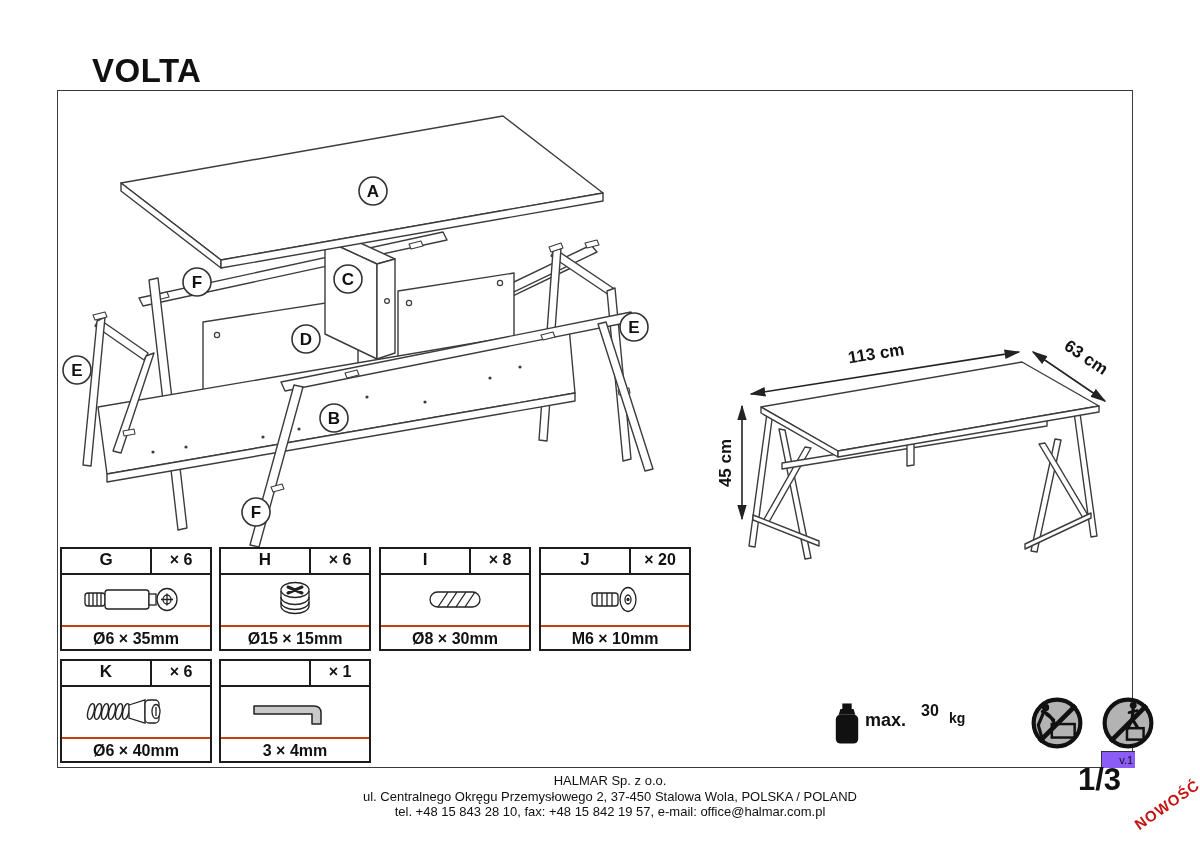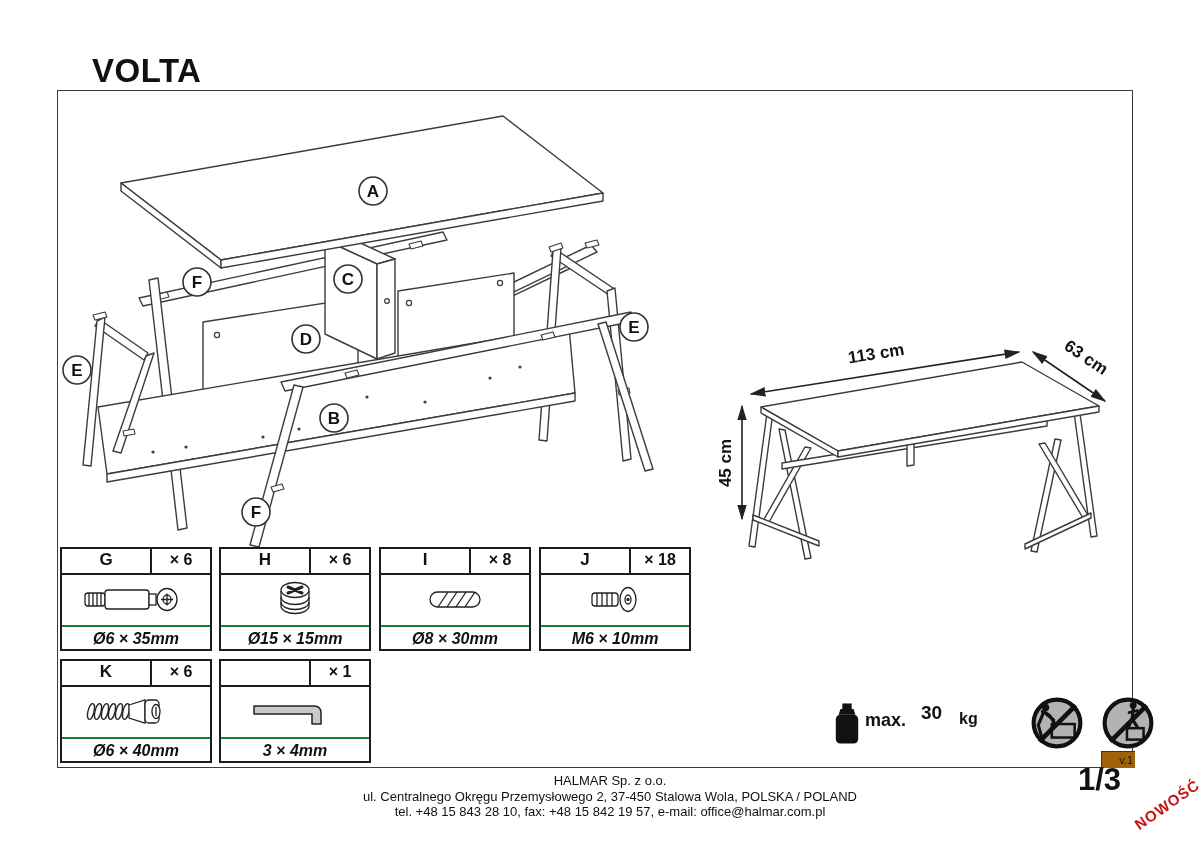--- a/index.html
+++ b/index.html
@@ -18,33 +18,33 @@
   .diml{stroke:#222;stroke-width:1.6;}
   .dimt{font:bold 17px "Liberation Sans",sans-serif;fill:#111;text-anchor:middle;}
   
   .cell{position:absolute;width:152px;height:104px;border:2px solid #1c1c1c;
         box-sizing:border-box;background:#fff;}
   .cellhead{display:flex;height:24px;border-bottom:2px solid #1c1c1c;}
   .cletter{width:88px;text-align:center;font-weight:bold;font-size:17px;line-height:22px;}
   .cqty{flex:1;border-left:2px solid #1c1c1c;text-align:center;font-weight:bold;
         font-size:16px;line-height:22px;}
   .cicon{height:50px;display:flex;align-items:center;justify-content:center;}
-  .csize{height:24px;border-top:2px solid #15803d;text-align:center;font-weight:bold;
-         font-size:16px;line-height:23px;font-style:italic;}
+  .csize{height:24px;border-top:2px solid #c2410c;text-align:center;font-weight:bold;
+         font-size:16px;line-height:23px;}
   
   #limit{left:775px;top:604px;width:300px;height:60px;}
   .limtxt{position:absolute;font-weight:bold;}
   #maxlbl{left:32px;top:15px;font-size:18px;}
-  #maxval{left:88px;top:7px;font-size:19px;}
-  #maxunit{left:126px;top:15px;font-size:16px;}
+  #maxval{left:88px;top:7px;font-size:16px;}
+  #maxunit{left:116px;top:15px;font-size:14px;}
   .noicon{position:absolute;top:1px;}
   
   #vbox{left:1043px;top:660px;width:31px;height:16px;border-left:1.5px solid #333;
         border-top:1.5px solid #333;text-align:right;font-size:11px;line-height:16px;
-        padding-right:2px;background:#a16207;}
+        padding-right:2px;background:#8b5cf6;}
   #pageno{left:1078px;top:762px;width:56px;text-align:left;font-size:31px;font-weight:bold;}
   #badge{left:1124px;top:796px;width:86px;text-align:center;color:#c41414;
          font-size:15px;font-weight:bold;letter-spacing:1px;transform:rotate(-35deg);}
   
   #footer{left:10px;top:773px;width:1200px;text-align:center;font-size:13px;line-height:15.5px;}
 </style>
 </head>
 <body>
 
 <div class="abs" id="title">VOLTA</div>
@@ -216,21 +216,21 @@
           <path d="M48,30 L58,15 M57,30 L67,15 M66,30 L76,15 M75,30 L85,15" fill="none"></path>
         </g>
           </svg>
         </div>
       <div class="csize">Ø8 × 30mm</div>
     </div>
 
     <div class="cell" style="left:481px;top:456px;">
       <div class="cellhead">
           <span class="cletter">J</span>
-          <span class="cqty">× 18</span>
+          <span class="cqty">× 20</span>
         </div>
       <div class="cicon">
           <svg width="130" height="46" viewBox="0 0 130 46">
         <g fill="#fff" stroke="#222" stroke-width="1.3">
           <rect x="42" y="16" width="26" height="13" rx="3"></rect>
           <path d="M47,16 v13 M52,16 v13 M57,16 v13 M62,16 v13" fill="none"></path>
           <ellipse cx="78" cy="22.5" rx="8" ry="12"></ellipse>
           <ellipse cx="78" cy="22.5" rx="3" ry="4.5"></ellipse>
           <circle cx="78" cy="22.5" r="1" fill="#222"></circle>
         </g>

